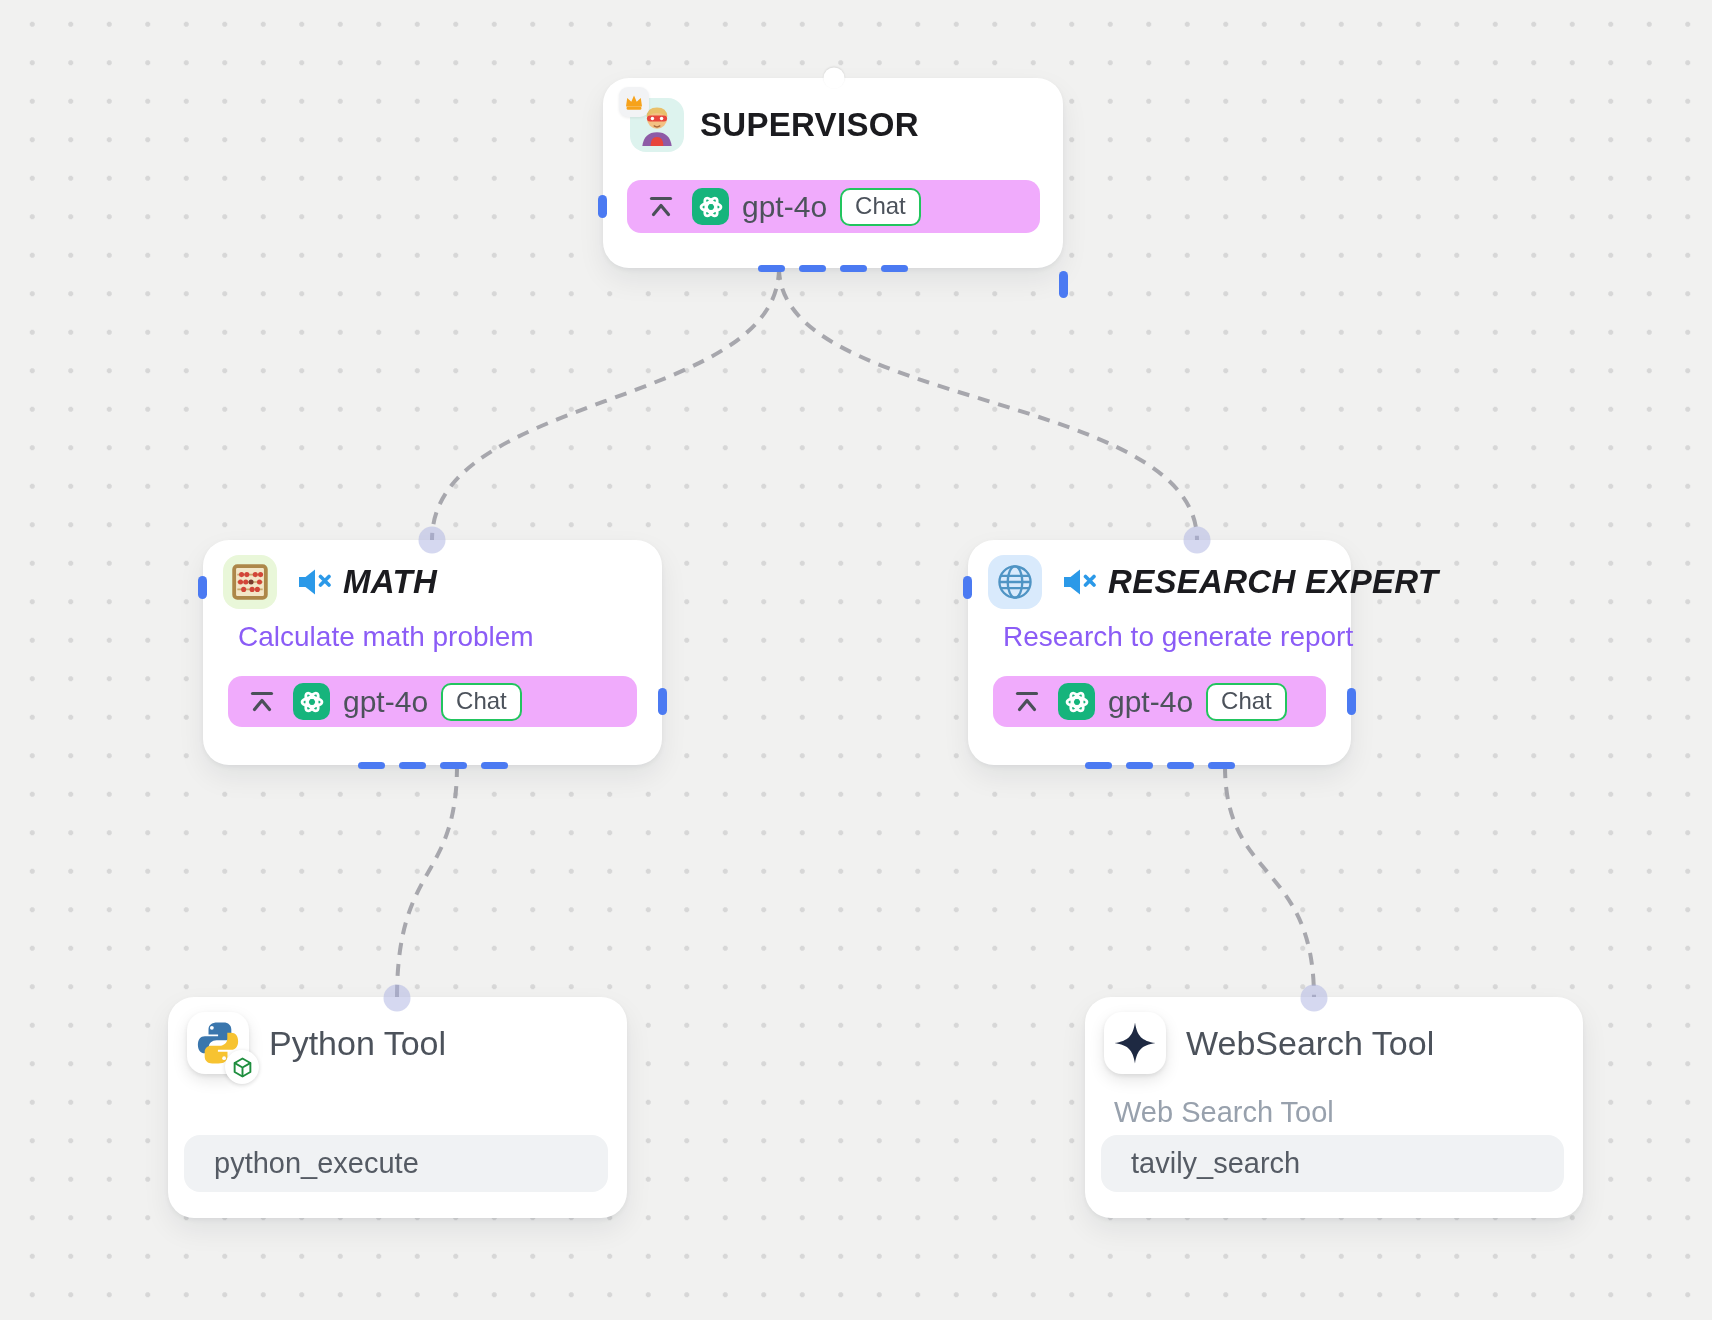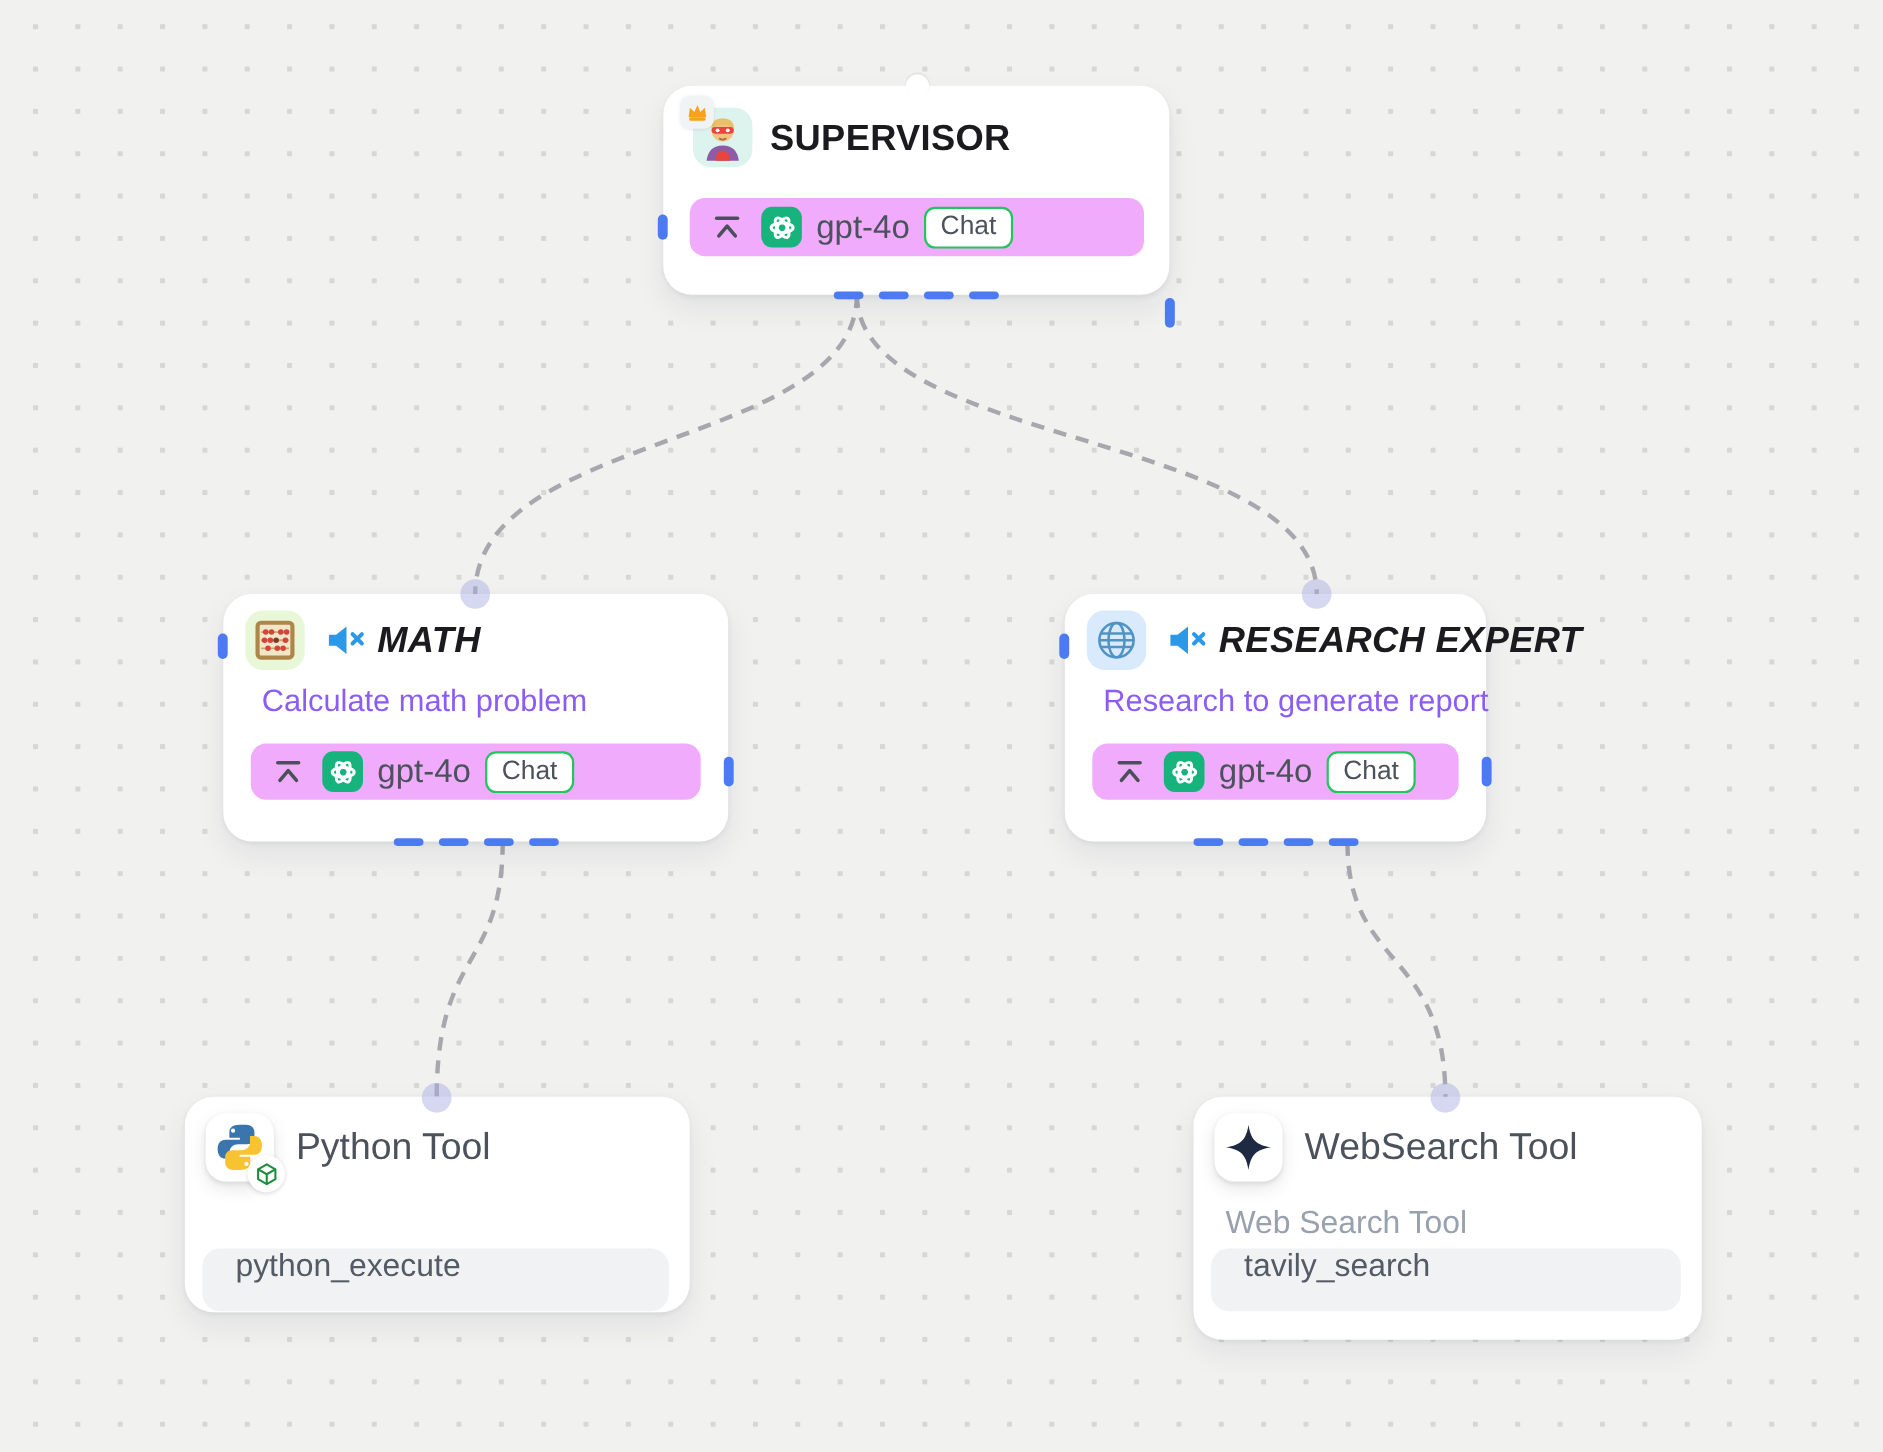--- a/index.html
+++ b/index.html
@@ -13,22 +13,22 @@
   }
   .edges{position:absolute;left:0;top:0;z-index:1;}
   .node{
     position:absolute;background:#ffffff;border-radius:26px;z-index:2;
     box-shadow:0 2px 5px rgba(16,24,40,.05), 0 12px 28px rgba(16,24,40,.07);
   }
   
   .node-supervisor{left:603px;top:78px;width:460px;height:190px;}
   .node-math{left:203px;top:540px;width:459px;height:225px;}
   .node-research{left:968px;top:540px;width:383px;height:225px;text-align:right;}
-  .node-python{left:168px;top:997px;width:459px;height:196px;}
-  .node-websearch{left:1085px;top:997px;width:462px;height:221px;}
+  .node-python{left:168px;top:997px;width:459px;height:221px;}
+  .node-websearch{left:1085px;top:997px;width:462px;height:221px;padding-left:36px;}
 
   .header{position:absolute;display:flex;align-items:center;}
   .node-supervisor .header{left:27px;top:20px;}
   .node-math .header,.node-research .header{left:20px;top:15px;}
   .node-python .header,.node-websearch .header{left:19px;top:15px;}
 
   .icon-tile{
     width:54px;height:54px;border-radius:16px;display:flex;
     align-items:center;justify-content:center;flex:0 0 auto;position:relative;
   }
@@ -76,21 +76,21 @@
     width:37px;height:37px;border-radius:10px;background:#16b47c;
     display:flex;align-items:center;justify-content:center;margin-right:13px;flex:0 0 auto;
   }
   .model-name{font-size:30px;font-weight:500;color:#4c525b;margin-right:13px;}
   .chat-pill{
     background:#fff;border:2px solid #22c55e;border-radius:10px;
     font-size:24px;color:#4c525b;padding:4px 13px 6px 13px;line-height:1;
   }
   .tool-box{
     position:absolute;left:16px;right:19px;top:138px;height:57px;border-radius:16px;
-    background:#f0f2f4;display:flex;box-sizing:border-box;padding-left:30px;
+    background:#f0f2f4;display:flex;align-items:center;box-sizing:border-box;padding-left:30px;
   }
   .tool-box-label{font-size:29px;color:#555b64;}
 
   
   .h-side{position:absolute;width:9px;border-radius:4.5px;background:#4b7af2;z-index:3;}
   .h-left{left:-5px;height:23px;}
   .h-right{right:-5px;height:27px;}
   .node-supervisor .h-left{top:117px;}
   .node-supervisor .h-right{top:193px;}
   .node-math .h-left,.node-research .h-left{top:36px;}

